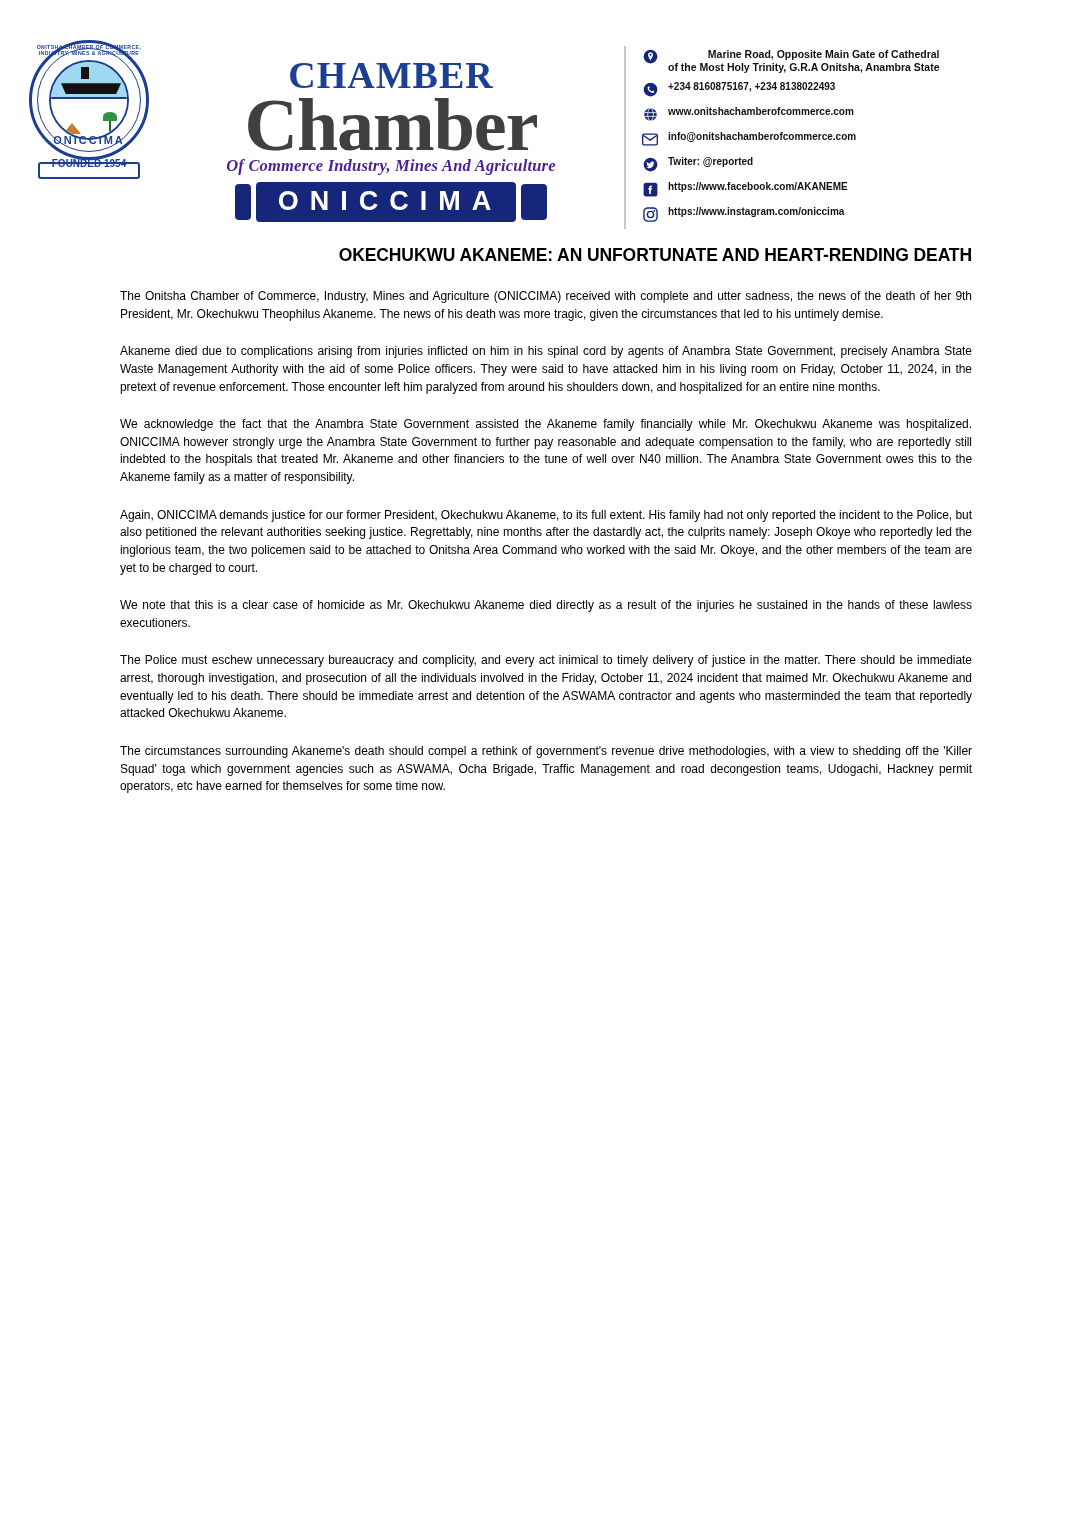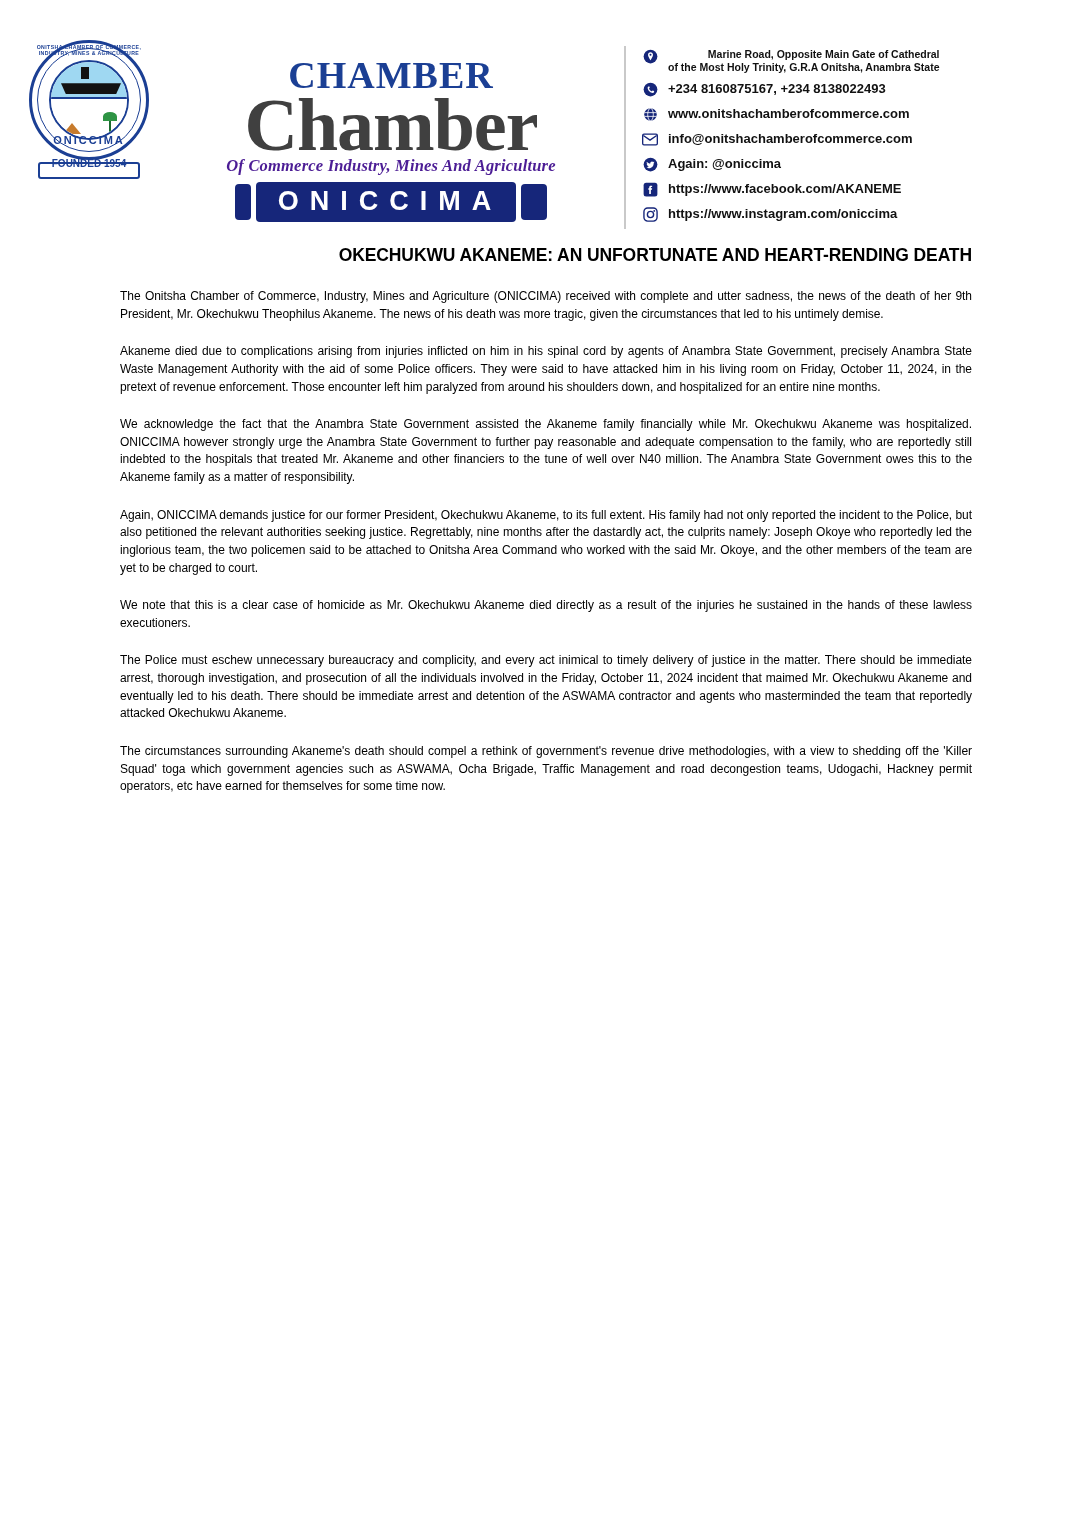--- a/index.html
+++ b/index.html
@@ -220,21 +220,21 @@
   .c-icon {
     flex: 0 0 20px;
     width: 20px; height: 20px;
     margin-right: 8px;
     display: flex;
     align-items: center;
     justify-content: center;
   }
   .c-icon svg { display: block; }
   .c-text {
-    font-size: 13px;
+    font-size: 10px;
     font-weight: bold;
     color: #111111;
     line-height: 1.25;
     padding-top: 2px;
   }
   .c-text.small { font-size: 10.5px; text-align: right; }
 
   
   .doc {
     padding: 30px 108px 0 120px;
@@ -338,21 +338,21 @@
       <span class="c-text">info@onitshachamberofcommerce.com</span>
     </div>
 
     <div class="contact-row">
       <span class="c-icon">
         <svg width="15" height="15" viewBox="0 0 24 24">
             <circle cx="12" cy="12" r="11" fill="#16267a"></circle>
             <path d="M18.5 8.3c-.5.2-1 .4-1.5.4.5-.3.9-.8 1.1-1.4-.5.3-1.1.5-1.7.7-.5-.5-1.2-.9-2-.9-1.5 0-2.7 1.2-2.7 2.7 0 .2 0 .4.1.6-2.3-.1-4.3-1.2-5.6-2.9-.2.4-.4.9-.4 1.4 0 .9.5 1.7 1.2 2.2-.4 0-.9-.1-1.2-.3 0 1.3.9 2.4 2.2 2.7-.2.1-.5.1-.7.1-.2 0-.3 0-.5-.1.3 1.1 1.3 1.9 2.5 1.9-.9.7-2.1 1.2-3.3 1.2h-.6c1.2.8 2.6 1.2 4.1 1.2 4.9 0 7.6-4.1 7.6-7.6v-.3c.5-.4 1-.9 1.4-1.6z" fill="#fff"></path>
           </svg>
       </span>
-      <span class="c-text">Again: @oniccima</span>
+      <span class="c-text">Twiter: @reported</span>
     </div>
 
     <div class="contact-row">
       <span class="c-icon">
         <svg width="15" height="15" viewBox="0 0 24 24">
             <rect x="1" y="1" width="22" height="22" rx="4" fill="#16267a"></rect>
             <path d="M14.6 12.3h-2v7h-2.7v-7H8.5V10h1.4V8.6c0-1.7.7-2.8 2.8-2.8h1.9v2.3h-1.2c-.6 0-.8.3-.8.8V10h2l-.3 2.3z" fill="#fff"></path>
           </svg>
       </span>
       <span class="c-text">https://www.facebook.com/AKANEME</span>

